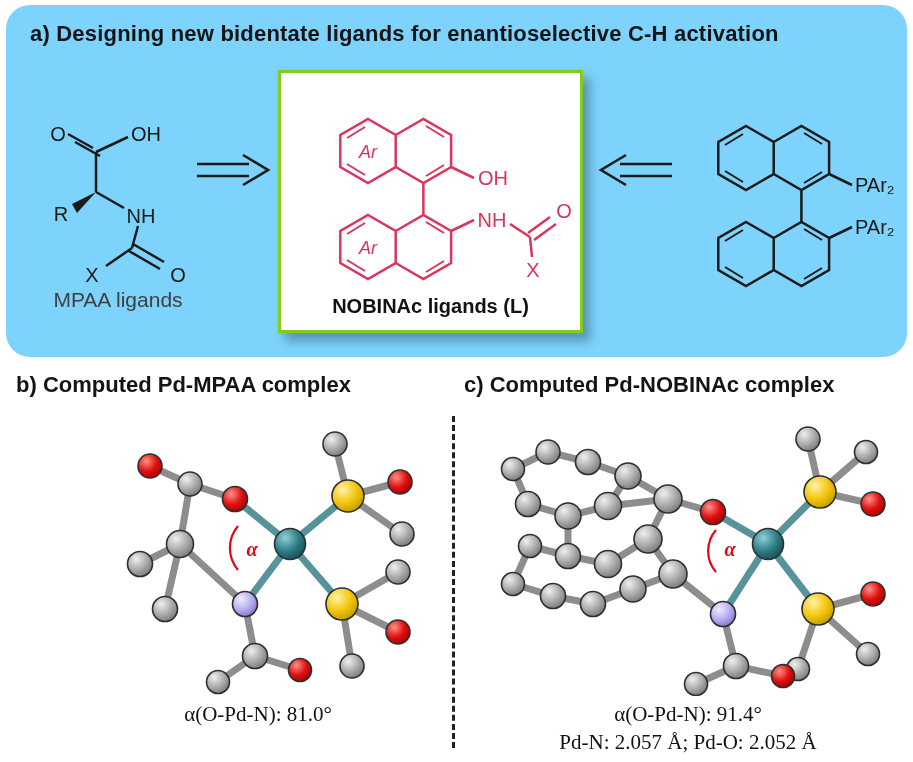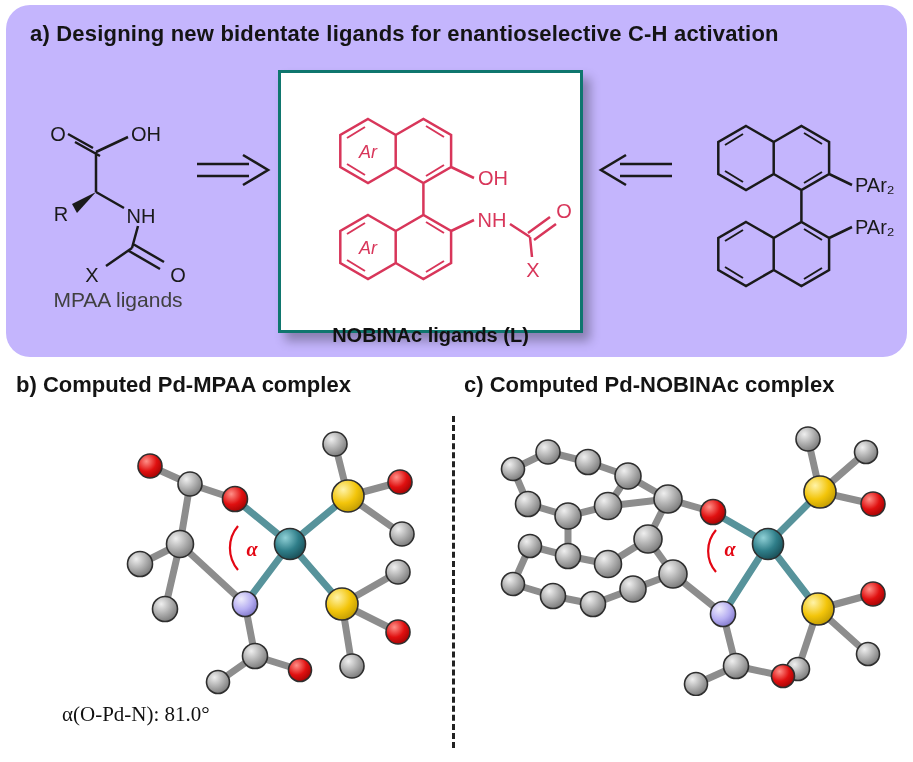--- a/index.html
+++ b/index.html
@@ -1,53 +1,53 @@
 <!DOCTYPE html>
 <html><head>
 <meta charset="utf-8">
 <style>
   * { margin:0; padding:0; box-sizing:border-box; }
   html,body { background:#ffffff; }
   body { font-family:"Liberation Sans", sans-serif; }
   .page { position:relative; width:913px; height:762px; background:#fff; overflow:hidden; }
 
   .panel-a { position:absolute; left:6px; top:5px; width:901px; height:352px;
-             background:#c4b5fd; border-radius:24px; }
+             background:#7dd3fc; border-radius:24px; }
   .panel-a-title { position:absolute; left:24px; top:16px; font-size:22px; font-weight:bold;
                    color:#141414; letter-spacing:0.2px; }
 
   .struct { position:absolute; }
   .struct-label { position:absolute; font-size:21px; color:#404040; text-align:center; }
 
   .center-box { position:absolute; left:278px; top:70px; width:305px; height:263px;
-                background:#ffffff; border:3px solid #0f766e;
+                background:#ffffff; border:3px solid #84cc16;
                 box-shadow:7px 8px 10px rgba(0,0,0,0.30); }
   .nobinac-label { position:absolute; left:0; right:0; top:222px; text-align:center;
-                   font-size:20px; font-weight:bold; color:#111;margin-top:29px; }
+                   font-size:20px; font-weight:bold; color:#111; }
 
   .chem { stroke:#1a1a1a; stroke-width:2.5; fill:none; }
   .chem-inner { stroke-width:2; }
   .chem-red { stroke:#d8365a; }
   text.atom { font-size:20px; fill:#1a1a1a; stroke:none; font-family:"Liberation Sans",sans-serif; }
   text.atom-red { fill:#d8365a; }
   text.ar { font-style:italic; font-size:18px; }
   .arrow { stroke:#1a1a1a; stroke-width:2.6; fill:none; }
 
   .heading { position:absolute; font-size:22px; font-weight:bold; color:#141414; }
   .divider { position:absolute; left:452px; top:416px; height:332px; width:0;
              border-left:3px dashed #222; }
   .model { position:absolute; }
   .bond { stroke:#8d8d8d; stroke-width:7; stroke-linecap:round; fill:none; }
   .bond-pd { stroke:#57939b; stroke-width:7; stroke-linecap:round; fill:none; }
   .sphere { stroke:#2e2e2e; stroke-width:1.6; }
   .alpha-arc { stroke:#e30613; stroke-width:2.2; fill:none; }
   .alpha-text { font-family:"Liberation Serif",serif; font-style:italic; font-weight:bold;
                 font-size:20px; fill:#e30613; stroke:none; }
   .caption { position:absolute; font-family:"Liberation Serif",serif; font-size:21px;
-             color:#111; text-align:left; line-height:28px; }
+             color:#111; text-align:center; line-height:28px; }
 </style>
 </head>
 <body>
 
 <svg width="0" height="0" style="position:absolute">
   <defs>
     <radialGradient id="gC" cx="0.35" cy="0.3" r="0.85">
       <stop offset="0" stop-color="#efefef"></stop>
         <stop offset="0.5" stop-color="#ababab"></stop>
         <stop offset="1" stop-color="#696969"></stop>
@@ -199,14 +199,18 @@
     </g>
     <circle class="sphere" fill="url(#gN)" cx="255" cy="210" r="12.5"></circle>
     <circle class="sphere" fill="url(#gPd)" cx="300" cy="140" r="15.5"></circle>
     <path class="alpha-arc" d="M248,126 A32,32 0 0 0 248,168"></path>
     <text class="alpha-text" x="262" y="152" text-anchor="middle">α</text>
   </svg>
 
   <div class="caption" style="left:62px; top:700px; width:392px;">
     <div>α(O-Pd-N): 81.0°</div>
   </div>
+  <div class="caption" style="left:478px; top:700px; width:420px;">
+    <div>α(O-Pd-N): 91.4°</div>
+    <div>Pd-N: 2.057 Å; Pd-O: 2.052 Å</div>
+  </div>
 
 </div>
 
 </body></html>

